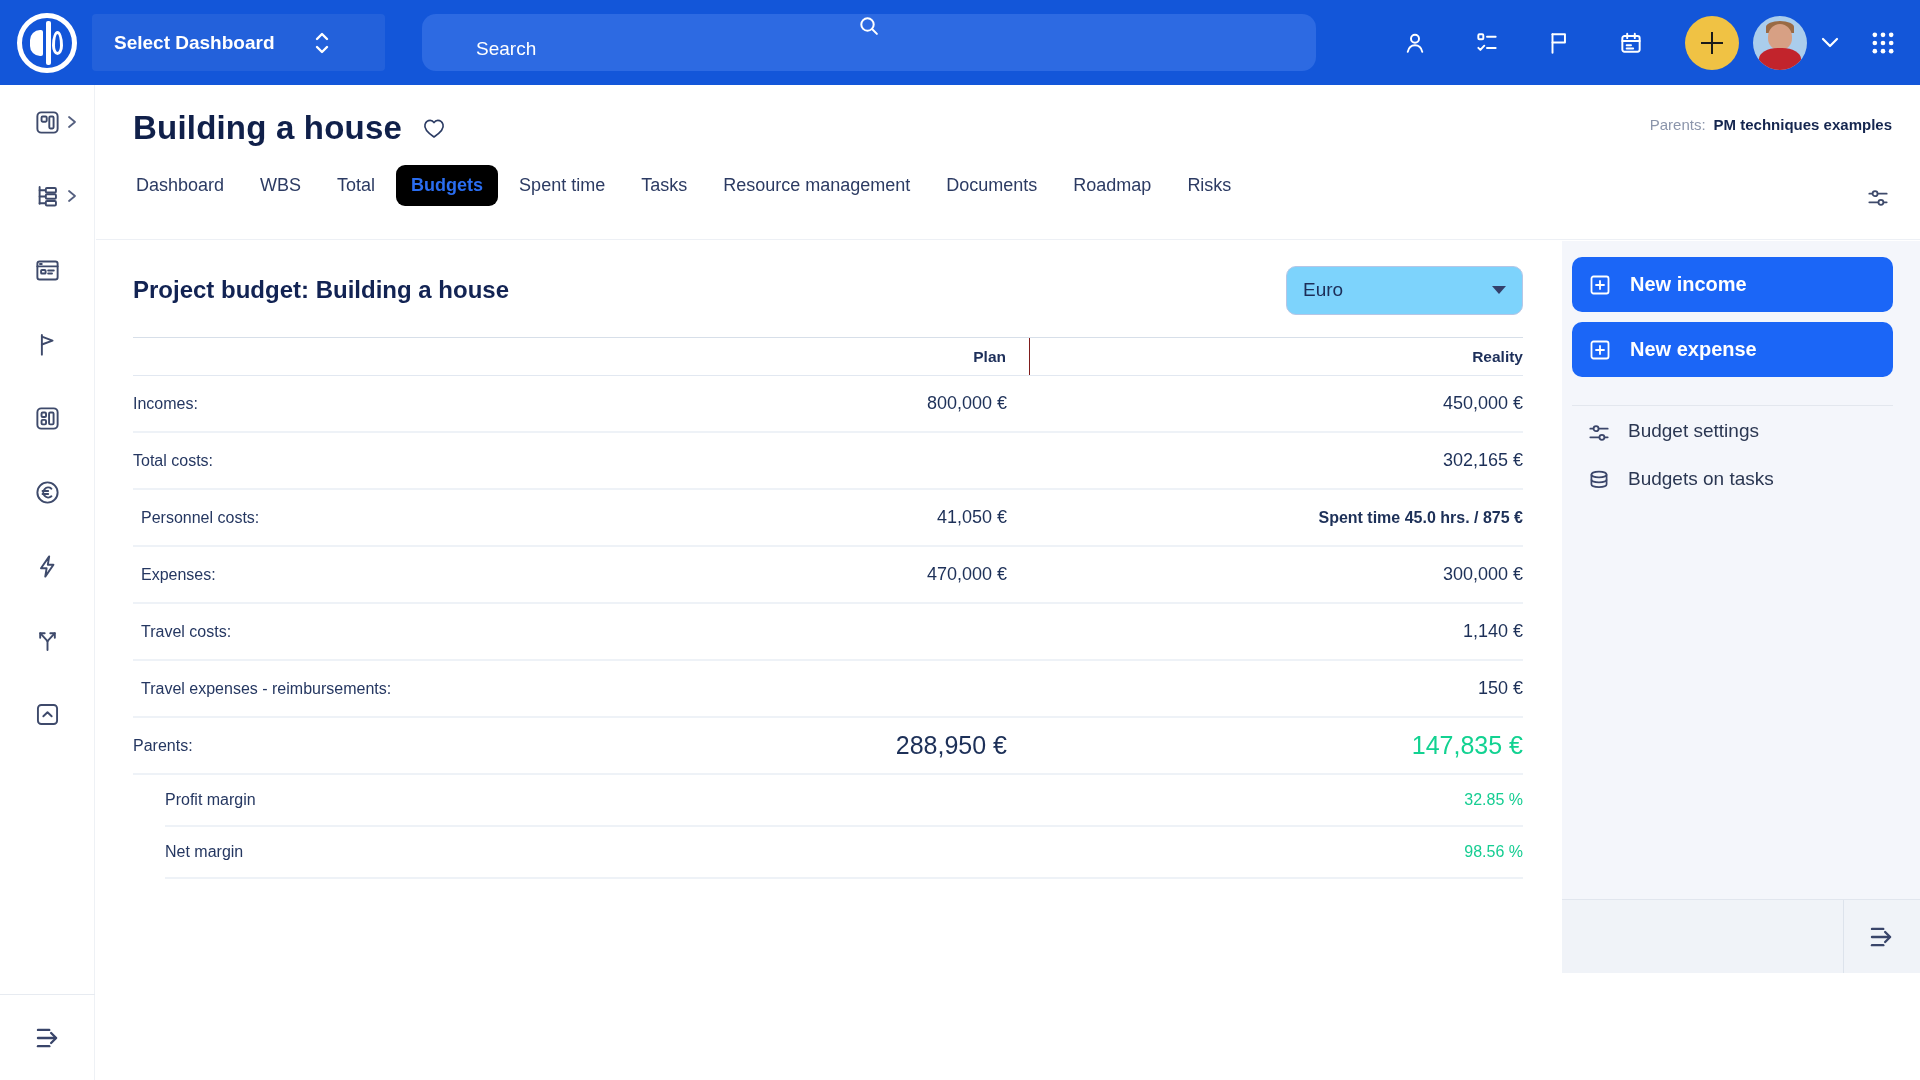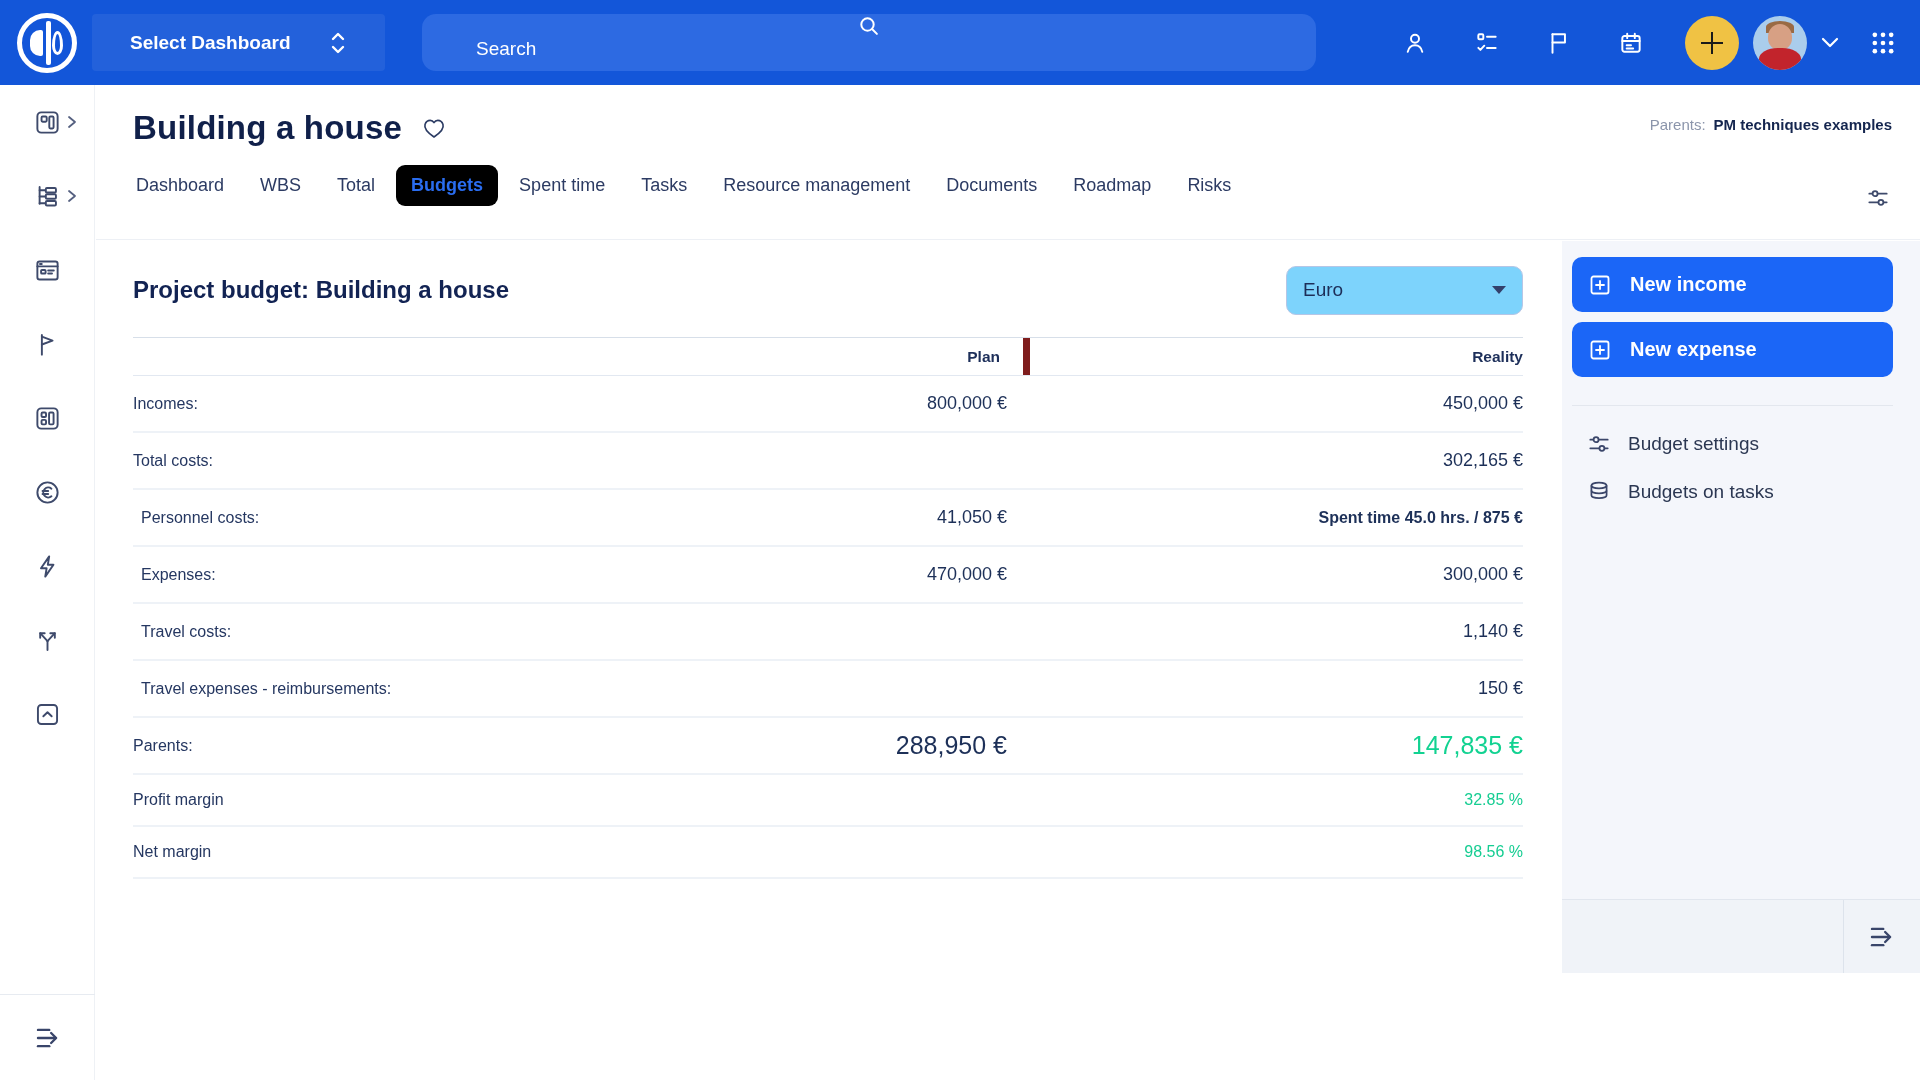--- a/index.html
+++ b/index.html
@@ -4,21 +4,21 @@
 <style>
   * { margin:0; padding:0; box-sizing:border-box; }
   html,body { width:1920px; height:1080px; overflow:hidden; font-family:"Liberation Sans", sans-serif; background:#fff; }
 
   
   .topbar { position:absolute; left:0; top:0; width:1920px; height:85px; background:#1356d9; display:flex; align-items:center; }
   .logo { width:60px; height:60px; margin-left:17px; border:5px solid #fff; border-radius:50%; position:relative; flex:none; }
   .logo .bar { position:absolute; left:24px; top:3px; width:5px; height:44px; background:#fff; border-radius:2px; }
   .logo .blob { position:absolute; left:8px; top:12px; width:13px; height:26px; background:#fff; border-radius:10px 2px 2px 10px; }
   .logo .drop { position:absolute; right:9px; top:13px; width:11px; height:24px; border:3.5px solid #fff; border-radius:50% 50% 50% 50%/60% 60% 40% 40%; }
-  .select-dash { margin-left:15px; height:57px; min-width:293px; border-radius:4px; background:rgba(255,255,255,.07); display:flex; align-items:center; padding:0 20px 0 38px; color:#fff; font-size:19px; font-weight:600; cursor:pointer; }
+  .select-dash { margin-left:15px; height:57px; min-width:293px; border-radius:4px; background:rgba(255,255,255,.07); display:flex; align-items:center; padding:0 20px 0 22px; color:#fff; font-size:19px; font-weight:600; cursor:pointer; }
   .select-dash svg { margin-left:38px; }
   .searchbar { position:absolute; left:422px; top:14px; width:894px; height:57px; background:#2d6ae2; border-radius:14px; display:flex; align-items:center; padding:0 20px;flex-direction:column; }
   .searchbar input { background:transparent; border:none; outline:none; color:#fff; font-size:19px; margin-left:14px; width:800px; font-family:"Liberation Sans",sans-serif; }
   .searchbar input::placeholder { color:#fff; opacity:1; }
   .top-icons { position:absolute; right:0; top:0; height:85px; display:flex; align-items:center; padding-right:23px; }
   .tico { width:26px; height:26px; margin:0 23px; cursor:pointer; flex:none; }
   .plus-btn { width:54px; height:54px; border-radius:50%; background:#f0c244; color:#1a1a1a; display:flex; align-items:center; justify-content:center; margin:0 14px 0 18px; cursor:pointer; flex:none; }
   .avatar { width:54px; height:54px; border-radius:50%; background:#aacdec; position:relative; overflow:hidden; margin-right:8px; cursor:pointer; flex:none; }
   .avatar .head { position:absolute; left:15px; top:8px; width:24px; height:26px; background:#d7a084; border-radius:50% 50% 45% 45%; }
   .avatar .hair { position:absolute; left:13px; top:5px; width:28px; height:12px; background:#9a6a44; border-radius:50% 50% 0 0; }
@@ -48,38 +48,38 @@
   .content { position:absolute; left:96px; top:241px; width:1824px; height:732px; display:flex; }
   .card { width:1466px; background:#fff; padding:0 39px 0 37px; position:relative; }
   .card-head { display:flex; align-items:center; justify-content:space-between; margin-top:24px; height:50px; }
   .budget-heading { font-size:24px; font-weight:700; color:#122353; }
   .currency { width:237px; height:49px; border:1px solid #b6c6e6; border-radius:10px; display:flex; align-items:center; padding:0 16px; font-size:19px; color:#1d2e58; cursor:pointer; background:#7dd3fc; }
   .currency .caret { margin-left:auto; width:0; height:0; border-left:7px solid transparent; border-right:7px solid transparent; border-top:8px solid #33406b; }
 
   .btable { margin-top:22px; border-top:1px solid #d7dfe9; }
   .brow { display:flex; align-items:center; border-bottom:2px solid #eef2f7; height:57px; }
   .brow.head { height:38px; border-bottom:1px solid #e2e8f1; }
-  .brow.small { height:52px; }
+  .brow.small { height:52px;margin-left:32px; }
   .c-label { flex:1; font-size:16px; color:#253761; }
   .c-label.indent { padding-left:8px; }
   .c-plan { width:453px; padding-right:23px; text-align:right; font-size:18px; color:#1d3058; }
   .c-real { width:493px; text-align:right; font-size:18px; color:#1d3058; }
-  .brow.head .c-plan { font-size:15.5px; font-weight:700; color:#1d2f5a; border-right:7px solid #7f1d1d; height:100%; display:flex; align-items:center; justify-content:flex-end; }
+  .brow.head .c-plan { font-size:15.5px; font-weight:700; color:#1d2f5a; border-right:1px solid #7f1d1d; height:100%; display:flex; align-items:center; justify-content:flex-end; }
   .brow.head .c-real { font-size:15.5px; font-weight:700; color:#1d2f5a; }
   .val-big { font-size:25px; }
   .val-green { color:#12d291 !important; }
   .val-green-sm { color:#16cd92 !important; font-size:16px; }
   .val-bold { font-weight:700; font-size:16px; }
 
   
   .panel { flex:1; background:#f4f6fb; position:relative; padding:16px 27px 0 10px; }
   .pbtn { width:321px; height:55px; border-radius:10px; background:#1b66f7; color:#fff; display:flex; align-items:center; font-size:20px; font-weight:700; padding-left:16px; margin-bottom:10px; cursor:pointer; border:none; }
   .pbtn svg { margin-right:18px; }
   .pdivider { height:1px; background:#e3e7ee; margin:28px 0 14px 0; width:321px; }
-  .plink { display:flex; align-items:center; height:48px; padding-left:14px; font-size:19px; color:#2b3752; cursor:pointer; }
+  .plink { display:flex; height:48px; padding-left:14px; font-size:19px; color:#2b3752; cursor:pointer; }
   .plink svg { margin-right:16px; color:#3b466a; }
   .panel-foot { position:absolute; left:0; right:0; bottom:0; height:74px; background:#f0f3f8; border-top:1px solid #e1e6ee; display:flex; }
   .panel-foot .spacer { flex:1; }
   .panel-foot .arrow-box { width:77px; border-left:1px solid #dde3ec; display:flex; align-items:center; justify-content:center; cursor:pointer; color:#39456a; }
 
   svg { display:block; }
 </style>
 </head>
 <body>
 

